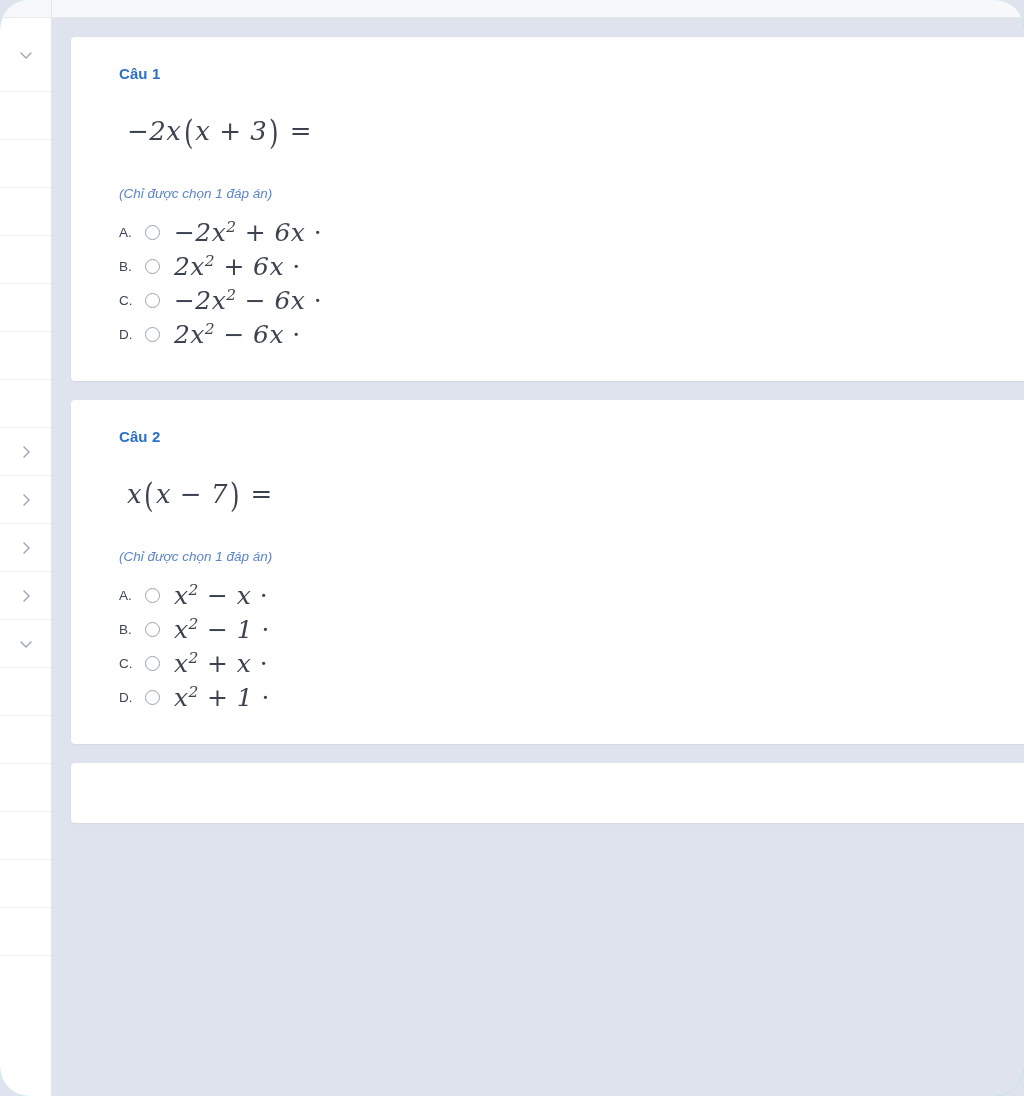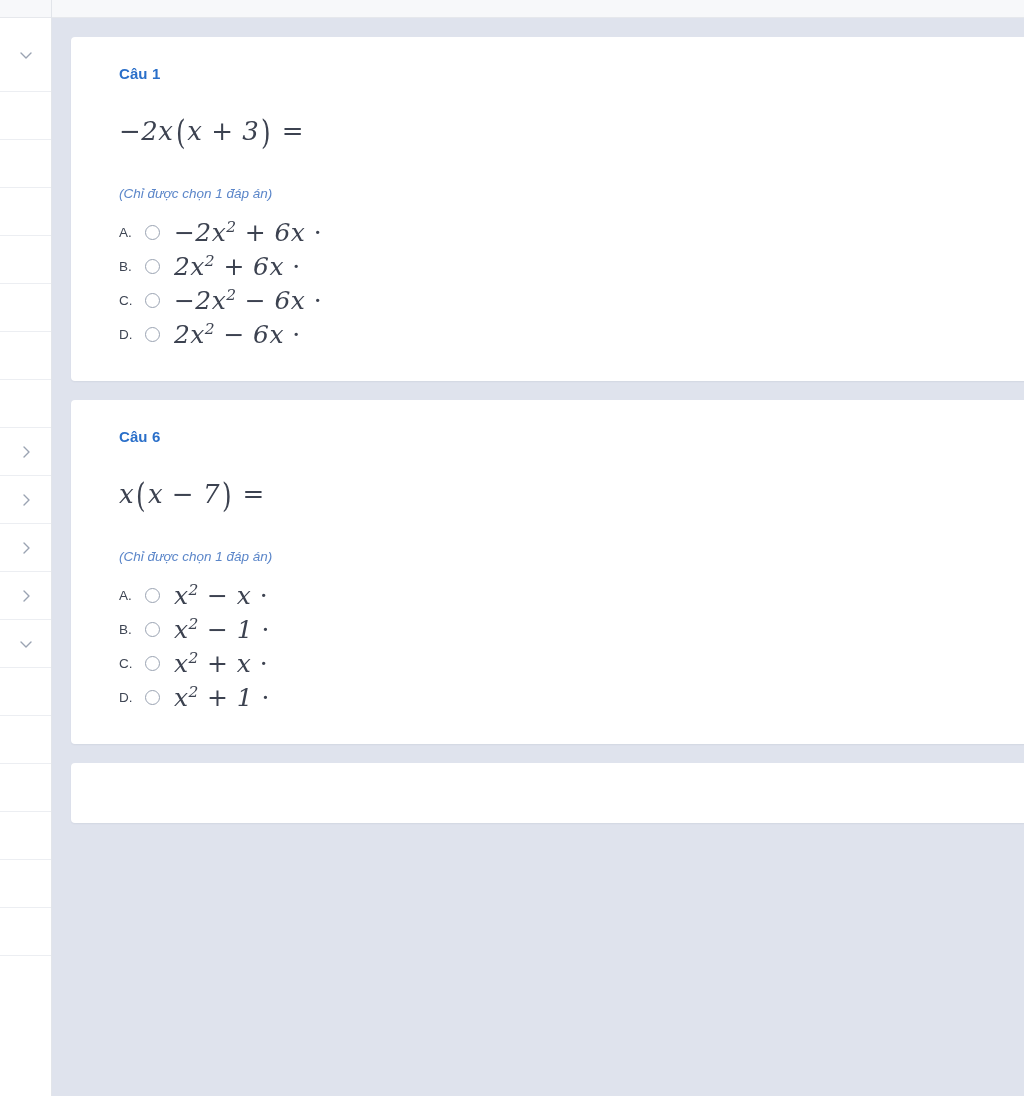--- a/index.html
+++ b/index.html
@@ -12,20 +12,21 @@
     background: #dfe3ed;
     font-family: "Liberation Sans", sans-serif;
   }
 
   #app {
     position: relative;
     width: 1024px;
     height: 1096px;
     background: #5eead4;
     overflow: hidden;
+    border-radius: 29px;
   }
 
   
   .left-rail {
     position: absolute;
     left: 0;
     top: 0;
     width: 52px;
     height: 1096px;
     background: #ffffff;
@@ -97,20 +98,21 @@
     font-family: "DejaVu Serif", serif;
     color: #3c4250;
     padding: 30px 0 0 48px;
   }
   .formula .expr {
     font-size: 26px;
     font-style: italic;
     letter-spacing: .5px;
     display: inline-block;
     white-space: nowrap;
+    margin-left: 8px;
   }
   .paren {
     font-style: normal;
     font-size: 34px;
     vertical-align: -4px;
     display: inline-block;
     transform: scaleX(.72);
   }
   sup.pw {
     font-size: 0.62em;
@@ -262,21 +264,21 @@
         <div class="opt">
           <span class="opt-letter">D.</span>
           <span class="radio"></span>
           <span class="opt-text dotafter"><span>2x</span><sup class="pw">2</sup><span> − 6x</span></span>
         </div>
       </div>
     </div>
 
     <div class="card">
       <div class="q-head">
-        <span class="q-title">Câu 6</span>
+        <span class="q-title">Câu 2</span>
       </div>
 
       <div class="formula">
         <span class="expr">
           <span>x</span><span class="paren">(</span><span>x − 7</span><span class="paren">)</span>&nbsp;<span>=</span>
         </span>
       </div>
 
       <div class="hint">(Chỉ được chọn 1 đáp án)</div>
 

